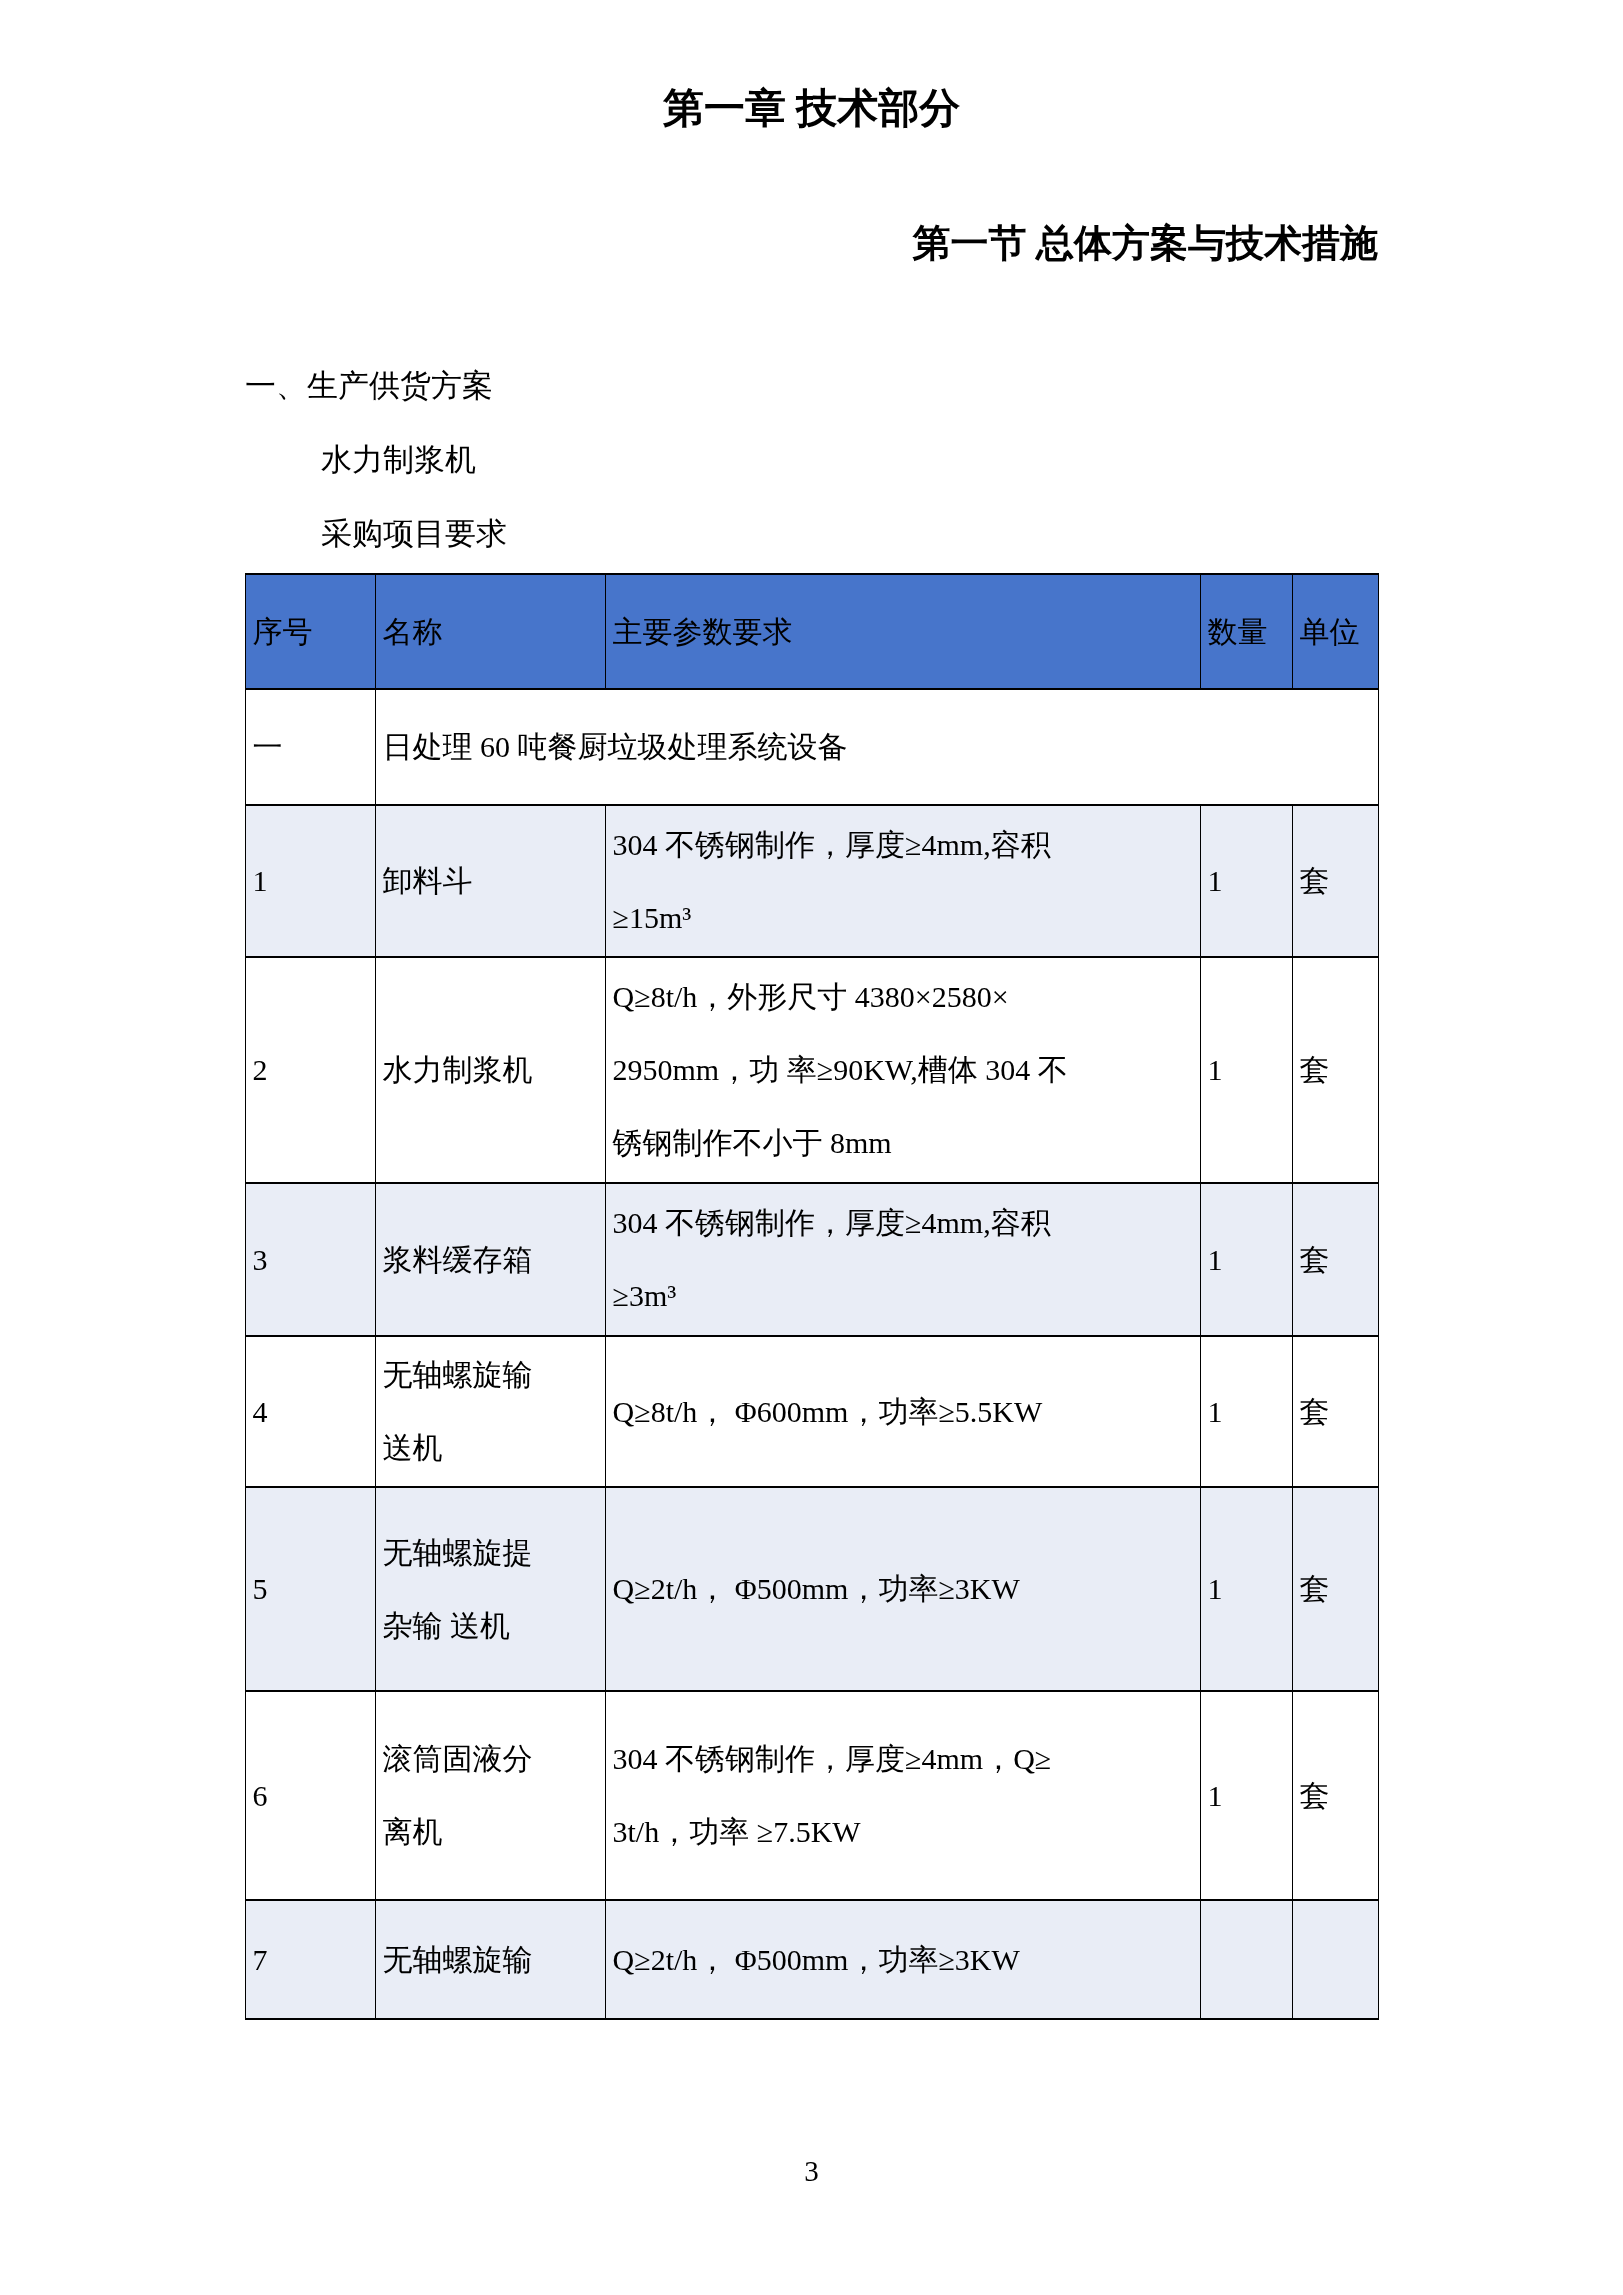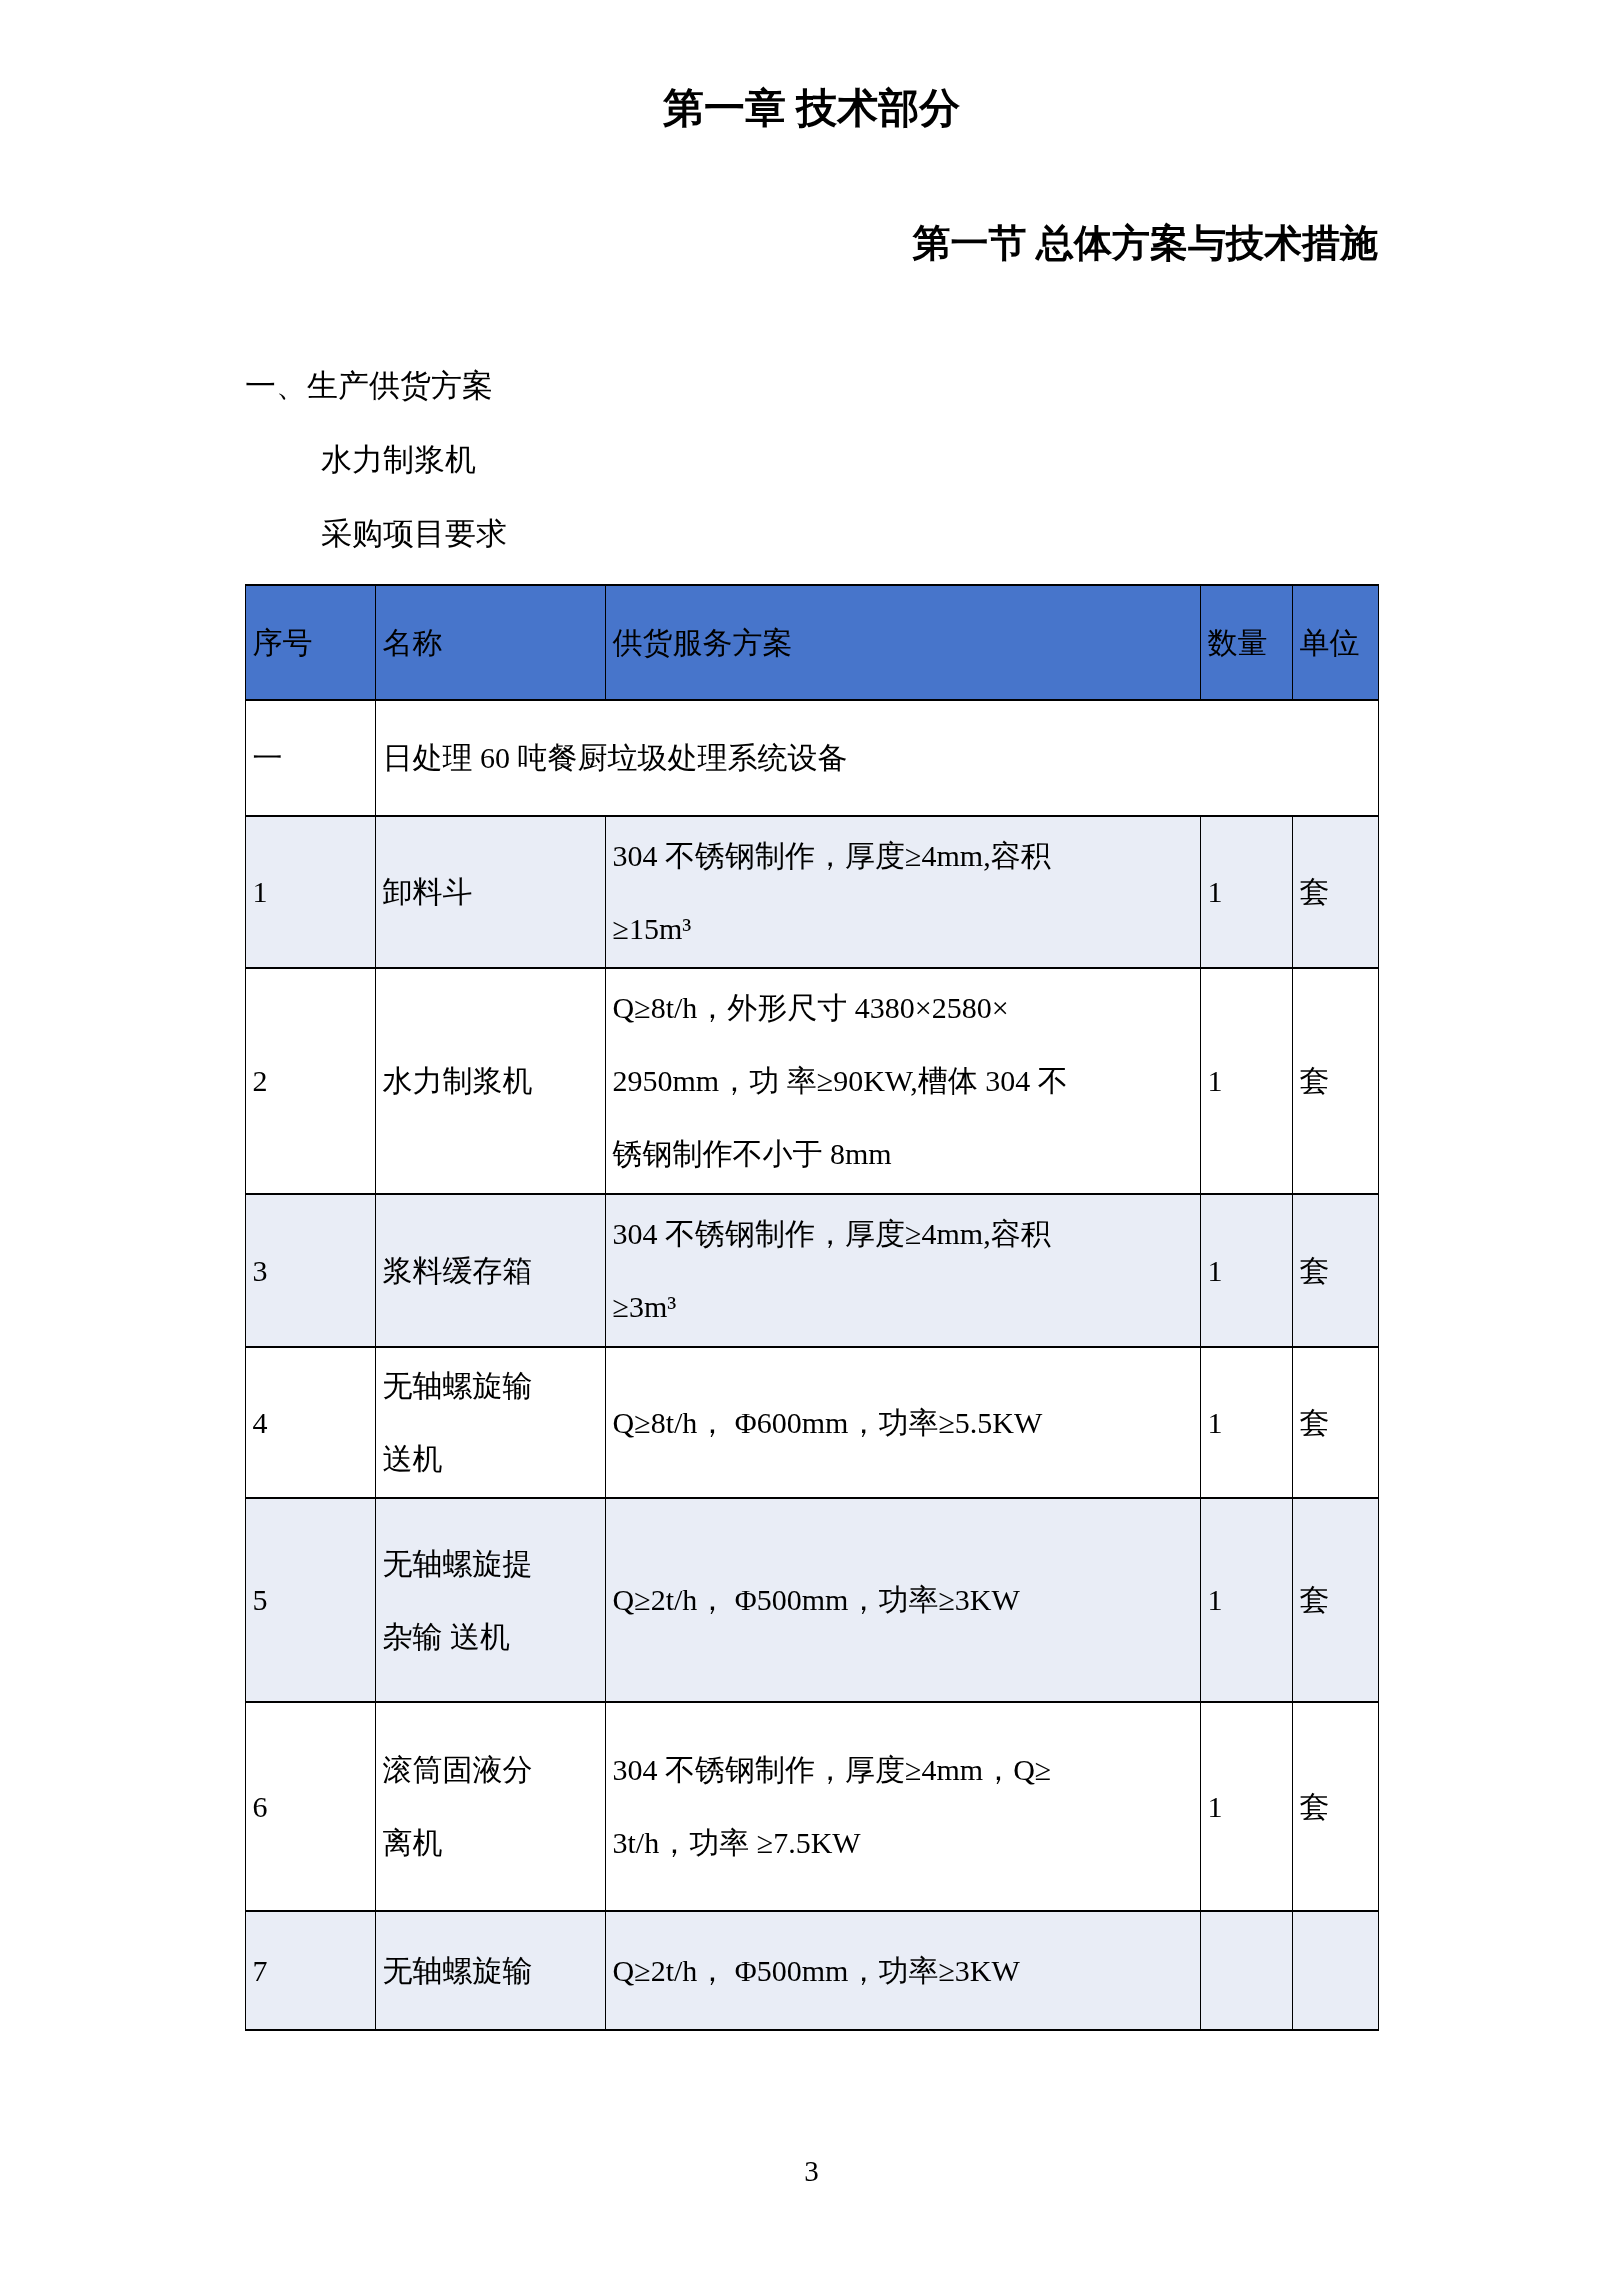--- a/index.html
+++ b/index.html
@@ -30,21 +30,21 @@
     line-height: 1.1;
   }
   .paras {
     margin-top: 84px;
     font-size: 31px;
     line-height: 74px;
   }
   .paras .indent { padding-left: 76px; }
 
   table.spec {
-    margin-top: 13px;
+    margin-top: 2px;
     width: 1134px;
     table-layout: fixed;
     border-collapse: collapse;
     font-size: 30px;
     line-height: 73px;
   }
   table.spec th, table.spec td {
     border: 1.3px solid #000;
     border-top-width: 2.6px;
     border-bottom-width: 2.6px;
@@ -101,21 +101,21 @@
         <col style="width:130px">
         <col style="width:230px">
         <col style="width:595px">
         <col style="width:92px">
         <col style="width:86px">
       </colgroup>
       <thead>
         <tr>
           <th>序号</th>
           <th>名称</th>
-          <th>供货服务方案</th>
+          <th>主要参数要求</th>
           <th>数量</th>
           <th>单位</th>
         </tr>
       </thead>
       <tbody id="spec-body">
         <tr class="group-row">
           <td>一</td>
           <td colspan="4">日处理 60 吨餐厨垃圾处理系统设备</td>
         </tr>
       <tr class="rh1 shaded">

